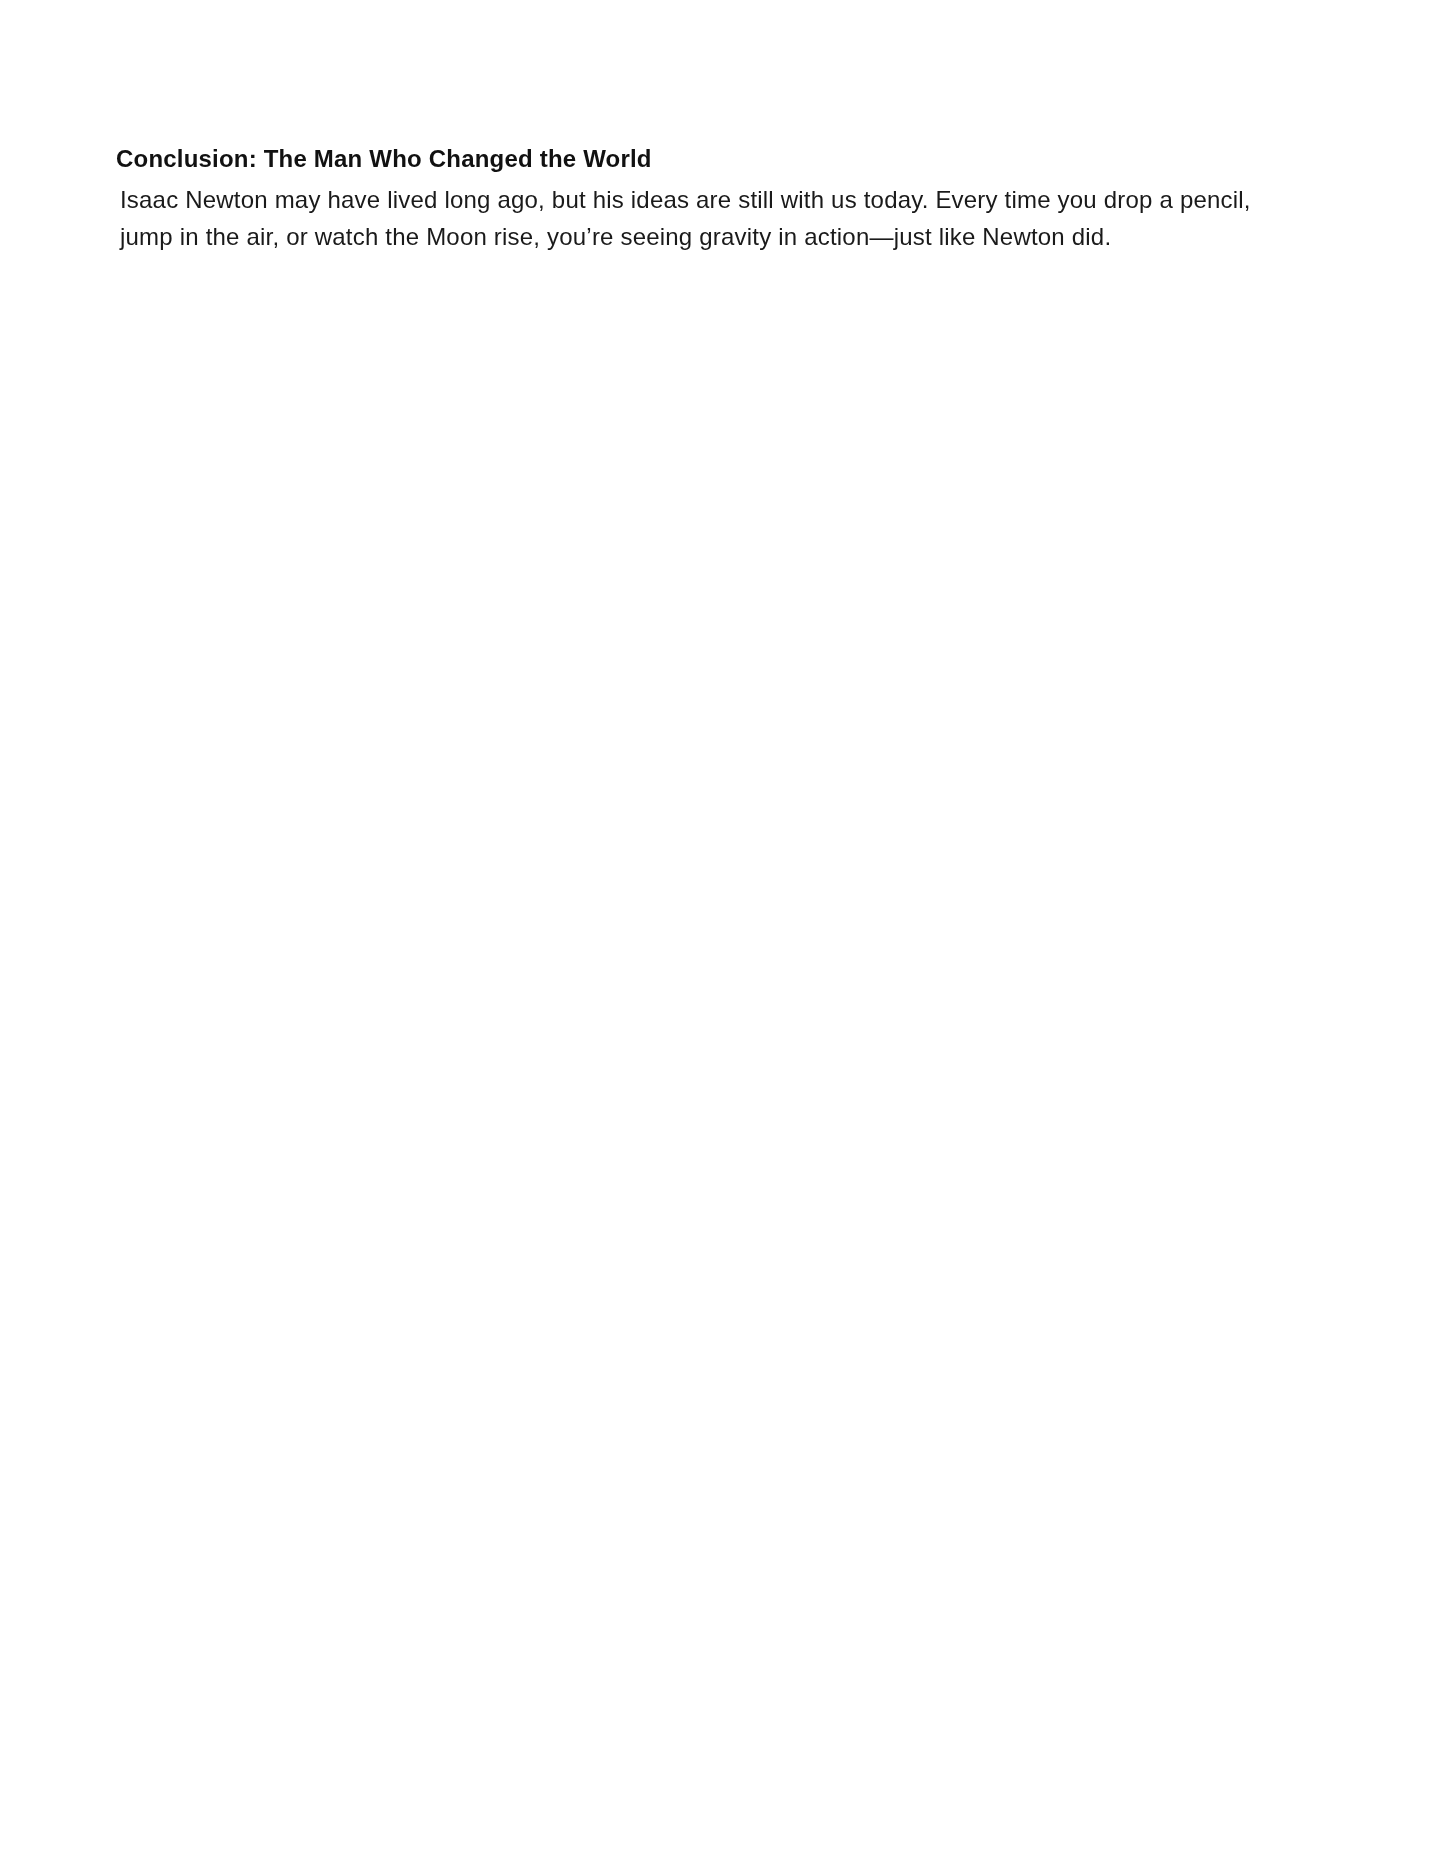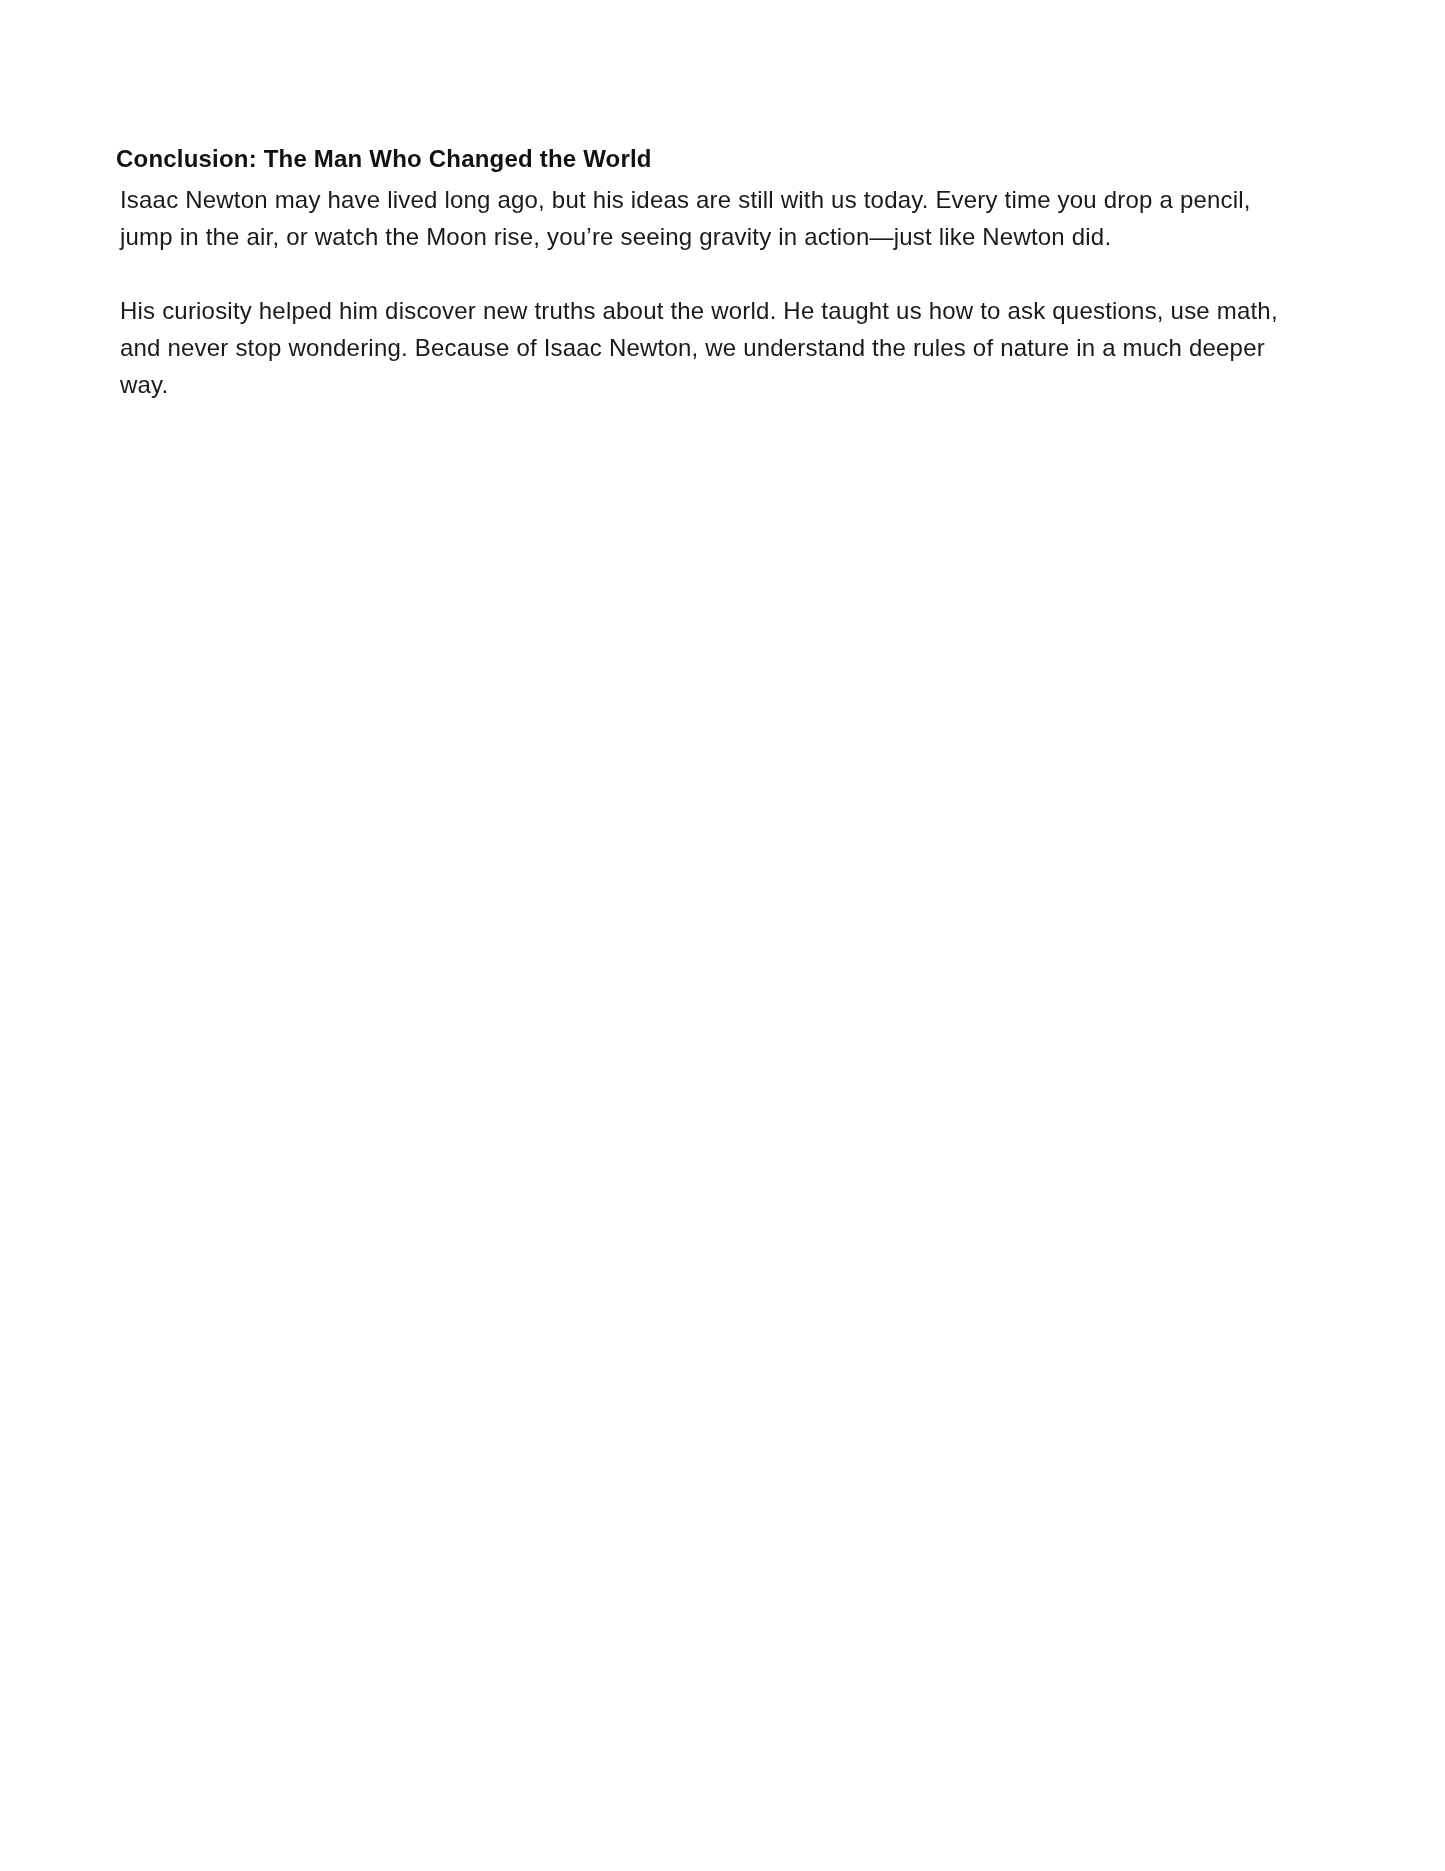--- a/index.html
+++ b/index.html
@@ -61,20 +61,19 @@
 <body>
 
 <div class="page">
 
   <div class="doc-content">
 
     <div class="doc-heading">Conclusion: The Man Who Changed the World</div>
 
     <p class="doc-paragraph">Isaac Newton may have lived long ago, but his ideas are still with us today. Every time you drop a pencil, jump in the air, or watch the Moon rise, you’re seeing gravity in action—just like Newton did.</p>
 
-    <p class="doc-paragraph">His curiosity helped him discover new truths about the world. He taught us how to ask questions, use math, and never stop wondering. Because of Isaac Newton, we understand the rules of nature in a much deeper way.</p>
 
 
   </div>
 
   <div class="page-number">4</div>
 
 </div>
 
 </body></html>

